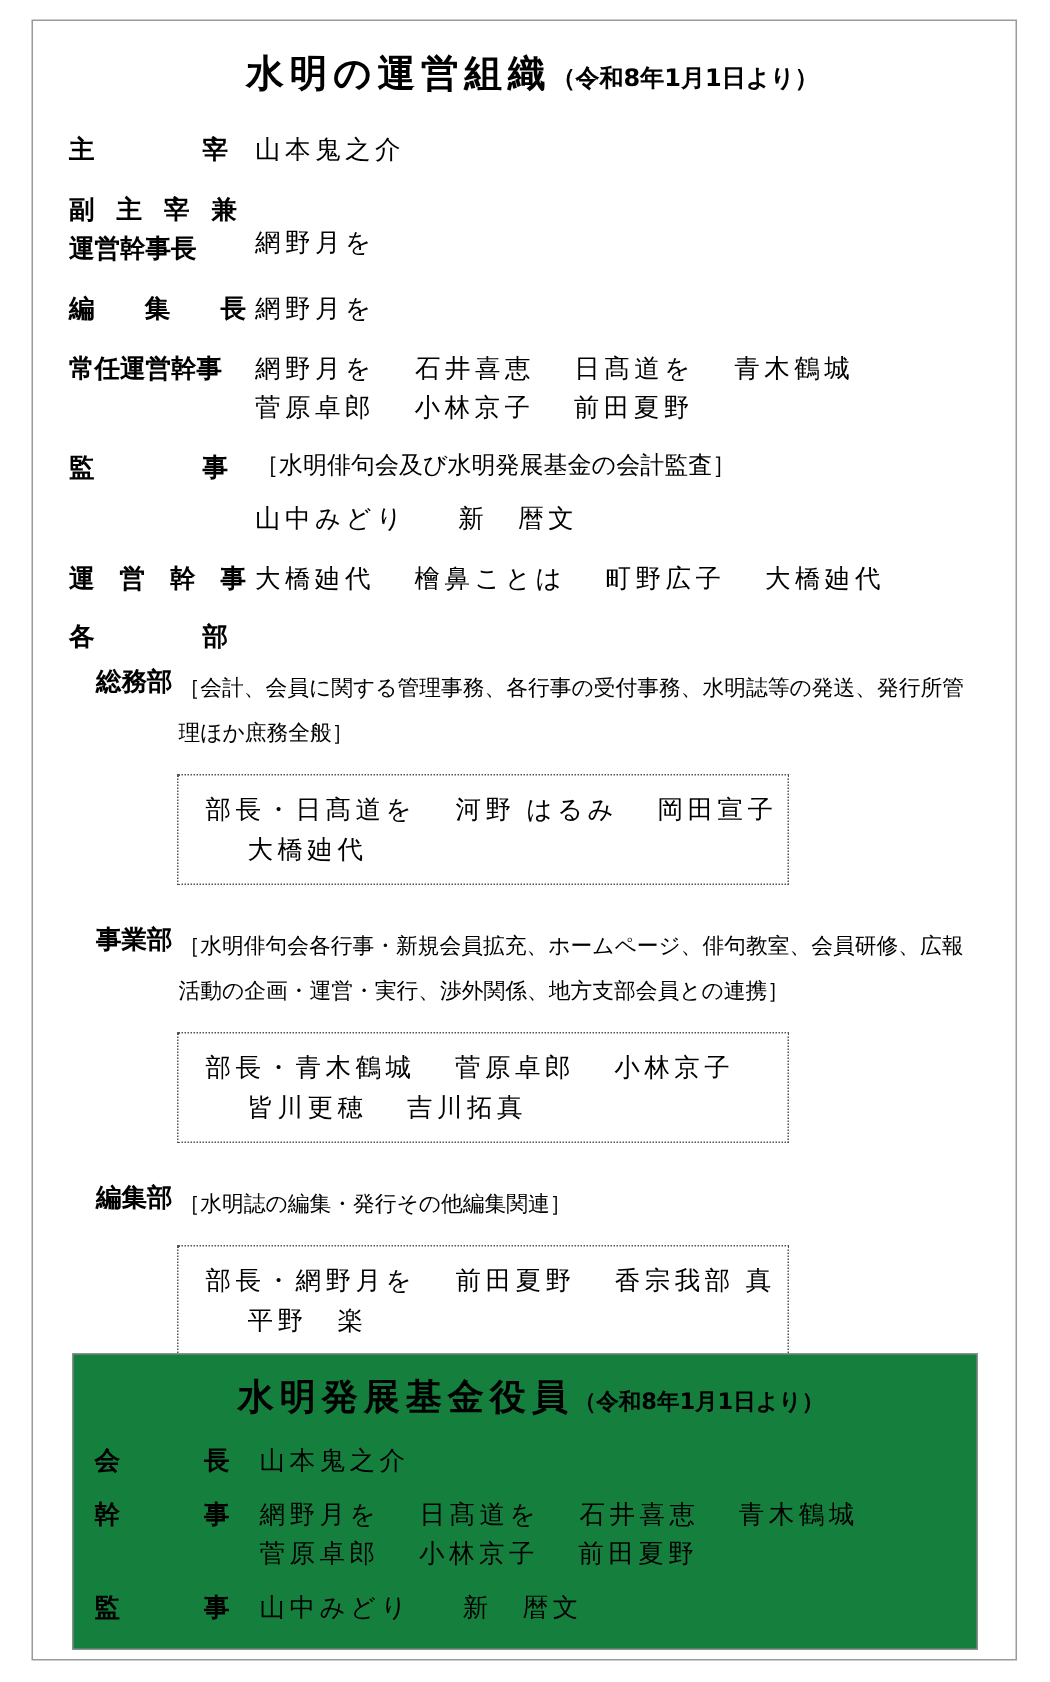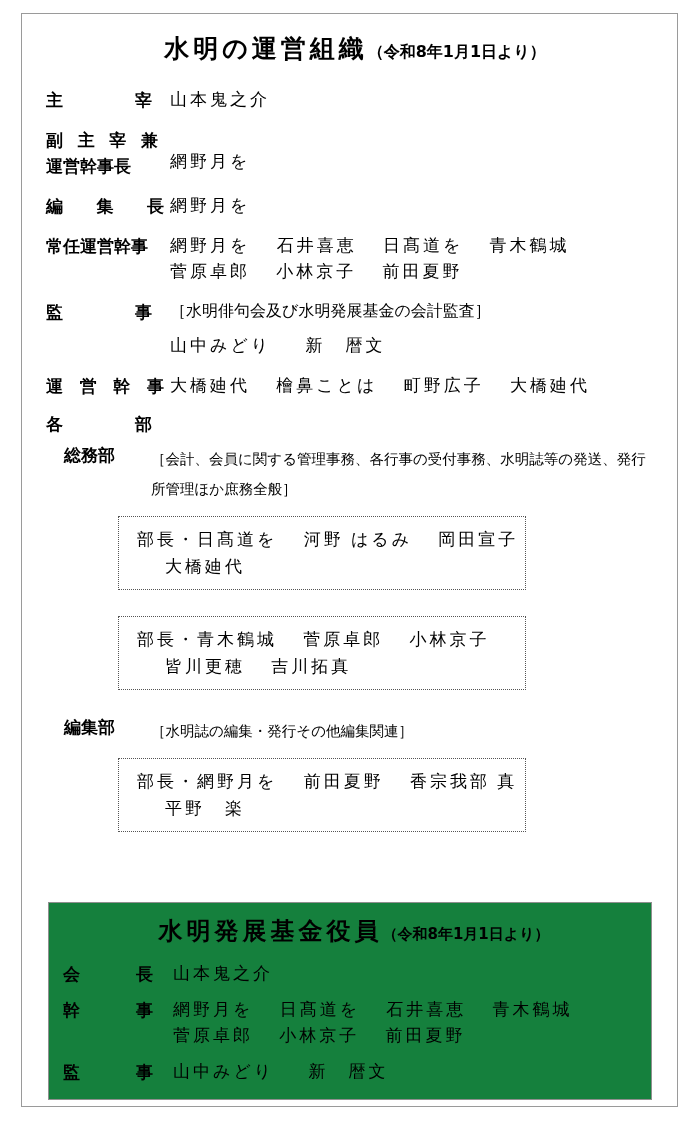--- a/index.html
+++ b/index.html
@@ -119,21 +119,20 @@
     display: flex;
     justify-content: space-between;
     padding-right: 18px;
     box-sizing: border-box;
     margin-bottom: 8px;
   }
   .dept { margin: 0 0 6px 0; padding-left: 18px; }
   .dept-headline {
     display: flex;
     align-items: flex-start;
-    gap: 32px;
   }
   .dept-name {
     font-family: "DejaVu Sans", "Liberation Sans", sans-serif;
     font-weight: bold;
     font-size: 17px;
     white-space: nowrap;
     flex: 0 0 auto;
     line-height: 23px;
   }
   .dept-scope {
@@ -324,20 +323,26 @@
           <span class="name">河野 はるみ</span>
           <span class="name last">岡田宣子</span>
         </div>
         <div class="member-line second">
           <span class="name last">大橋廸代</span>
         </div>
       </div>
     </div>
 
     <div class="dept-block">
+      <div class="dept">
+        <div class="dept-headline">
+          <span class="dept-name">事業部</span>
+          <span class="dept-scope">［水明俳句会各行事・新規会員拡充、ホームページ、俳句教室、会員研修、広報活動の企画・運営・実行、渉外関係、地方支部会員との連携］</span>
+        </div>
+      </div>
       <div class="member-box">
         <div class="member-line">
           <span class="lead">部長・青木鶴城</span>
           <span class="name">菅原卓郎</span>
           <span class="name last">小林京子</span>
         </div>
         <div class="member-line second">
           <span class="name">皆川更穂</span>
           <span class="name last">吉川拓真</span>
         </div>

